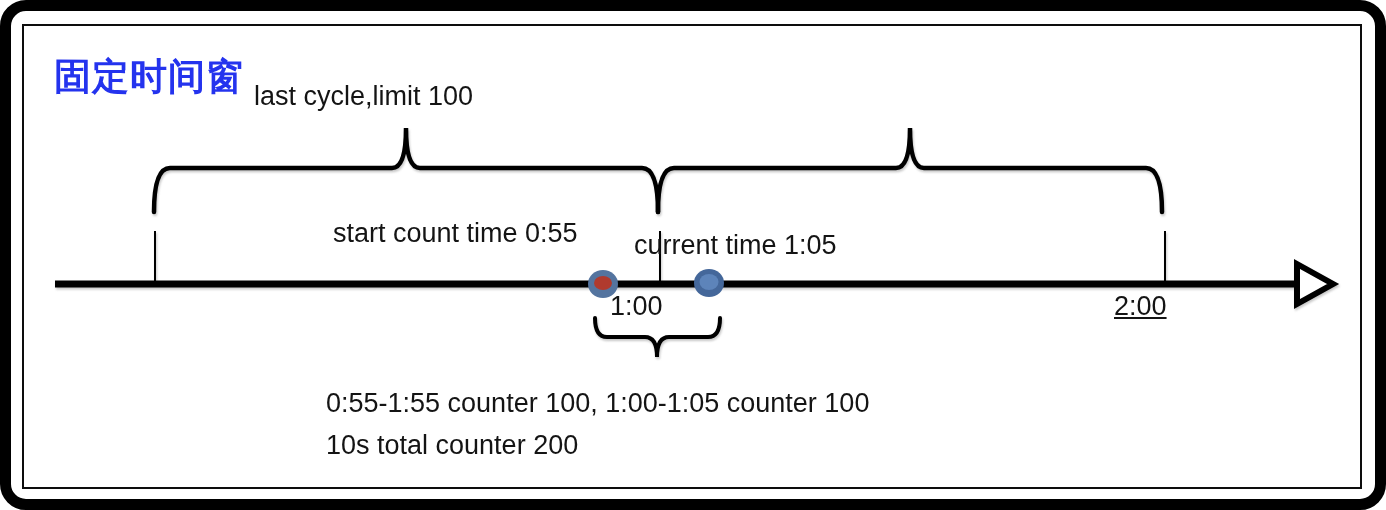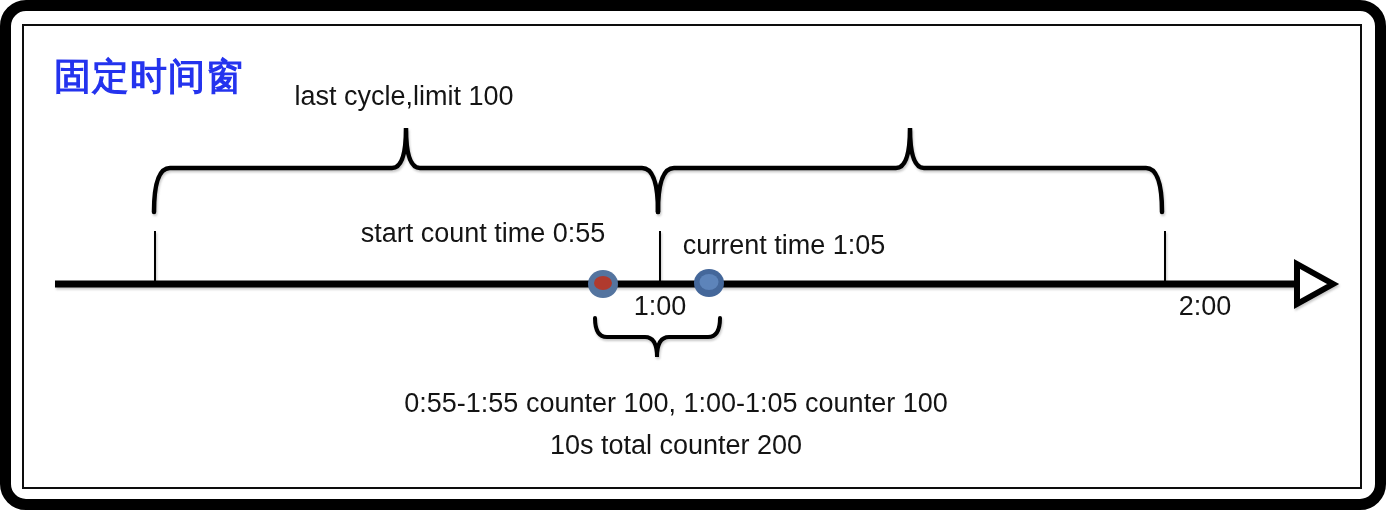--- a/index.html
+++ b/index.html
@@ -10,33 +10,33 @@
   }
   .frame{
     position:absolute;inset:0;border:11px solid #000;border-radius:26px;
     background:#fff;box-sizing:border-box;
   }
   .inner-border{
     position:absolute;left:22px;top:24px;width:1340px;height:465px;
     border:2px solid #0d0d0d;box-sizing:border-box;background:transparent;
   }
   .txt{position:absolute;color:#141414;font-size:27px;line-height:1.15;white-space:nowrap;}
-  .center{text-align:center;}
+  .center{}
   #title{
     left:54px;top:56px;font-size:37px;font-weight:bold;letter-spacing:1px;
     color:#2433ee;
   }
   #label-last-cycle{left:254px;top:81px;width:300px;}
   #label-current-cycle{left:752px;top:81px;width:300px;}
   #label-start-count{left:333px;top:218px;width:300px;}
   #label-current-time{left:634px;top:230px;width:300px;}
   .tick-label{top:291px;width:100px;}
   #tick-label-0{left:105px;}
   #tick-label-1{left:610px;}
-  #tick-label-2{left:1155px;}
+  #tick-label-2{left:1114px;text-decoration:underline;}
   #note-line1{left:326px;top:388px;width:700px;}
   #note-line2{left:326px;top:430px;width:700px;}
   svg{position:absolute;left:0;top:0;}
   .ink{filter:drop-shadow(1.5px 2px 1px rgba(130,130,130,0.45));}
 </style>
 </head>
 <body>
 
 <div id="stage">
   <div class="frame"></div>

